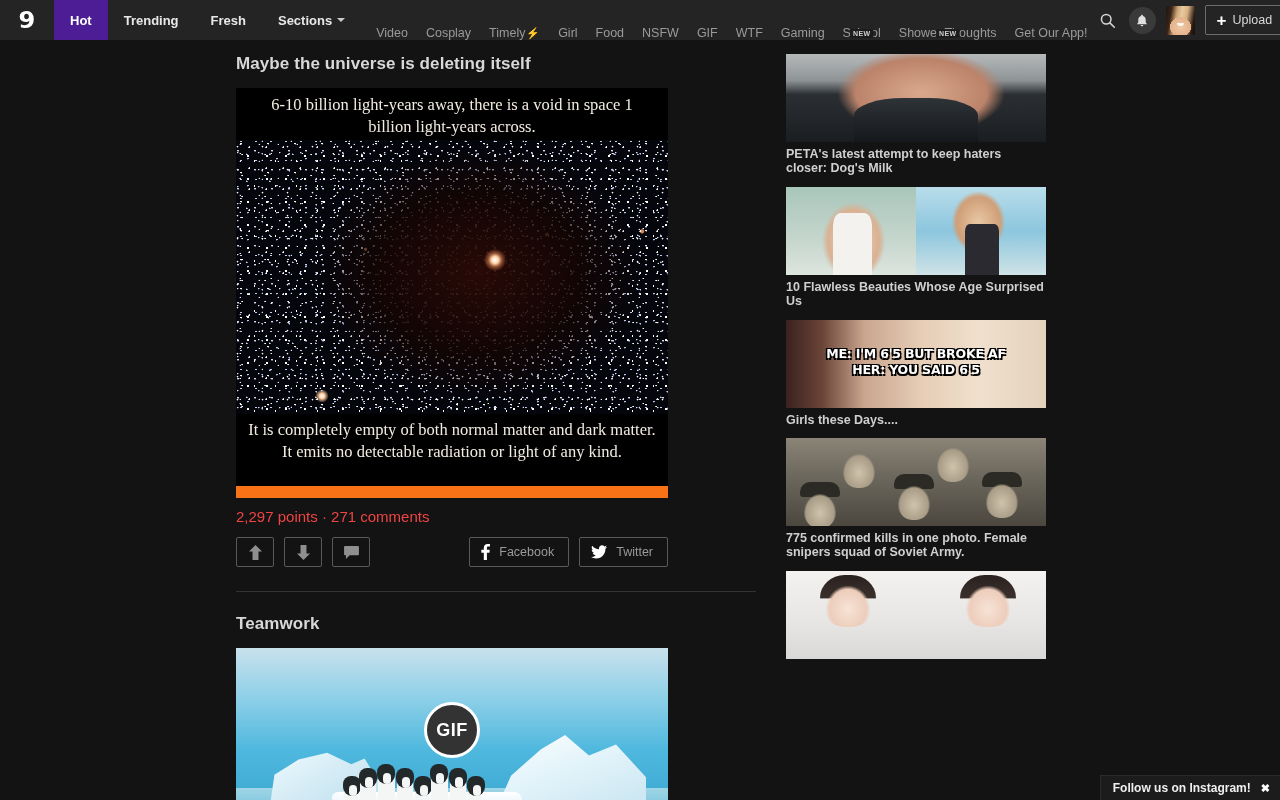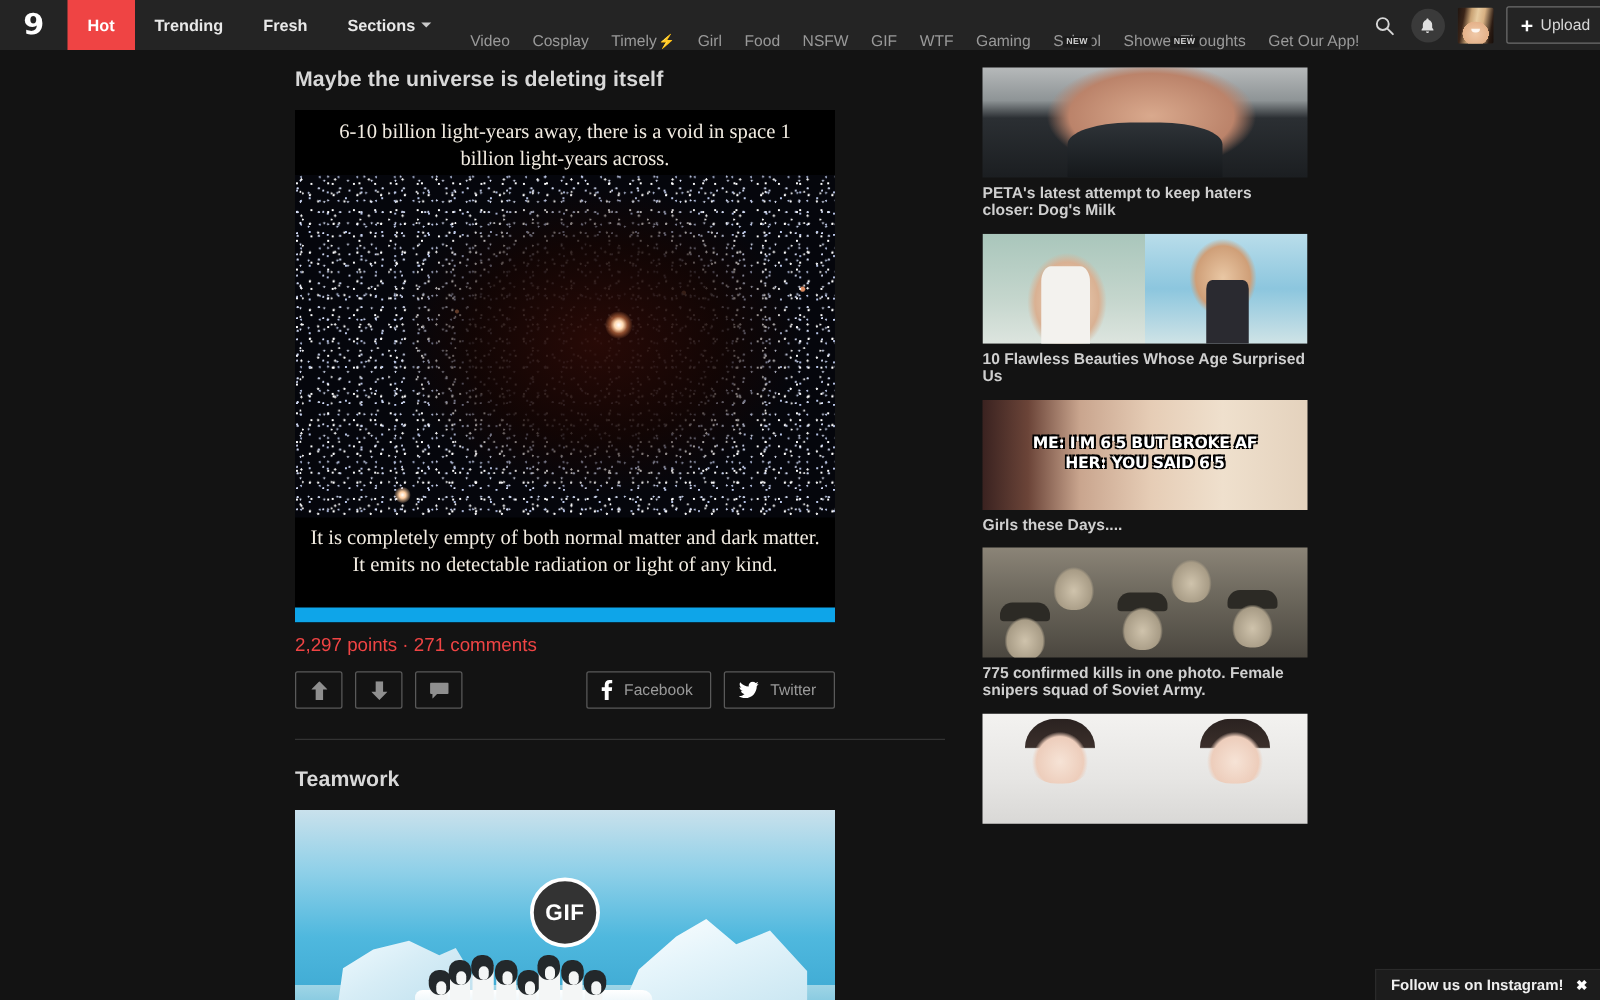--- a/index.html
+++ b/index.html
@@ -38,21 +38,21 @@
   .nav-primary { display: flex; align-items: stretch; flex: none; }
   .nav-primary a {
     display: flex; align-items: center;
     padding: 0 16px;
     color: #e8e8e8;
     font-size: 13px;
     font-weight: bold;
     text-decoration: none;
     white-space: nowrap;
   }
-  .nav-primary a.active { background: #ef4444; color: #ffffff; text-align: right; }
+  .nav-primary a.active { background: #4c1d95; color: #ffffff; text-align: right; }
   .caret {
     display: inline-block;
     margin-left: 5px;
     width: 0; height: 0;
     border-left: 4px solid transparent;
     border-right: 4px solid transparent;
     border-top: 4px solid #c9c9c9;
   }
   .nav-sections {
     display: flex; align-items: flex-end;
@@ -149,21 +149,21 @@
     letter-spacing: .1px;
   }
   .post-media {
     width: 432px;
     position: relative;
     overflow: hidden;
     background: #000;
   }
 
   
-  .space-img { width: 432px; height: 410px; position: relative; background:#0ea5e9; }
+  .space-img { width: 432px; height: 410px; position: relative; background:#f97316; }
   .space-stars {
     position: absolute; left: 0; top: 42px; right: 0; bottom: 70px;
     background-color: #05060c;
     background-image:
       radial-gradient(ellipse 52% 58% at 56% 48%, rgba(42,10,6,.95) 0%, rgba(20,5,3,.85) 45%, rgba(0,0,0,0) 72%),
       radial-gradient(circle at 12% 9%, #cfd8f0 0.7px, transparent 1.1px),
       radial-gradient(circle at 27% 17%, #fff 0.6px, transparent 1px),
       radial-gradient(circle at 41% 6%, #b9c6e8 0.7px, transparent 1.1px),
       radial-gradient(circle at 63% 13%, #fff 0.8px, transparent 1.2px),
       radial-gradient(circle at 8% 33%, #dce4ff 0.6px, transparent 1px),

